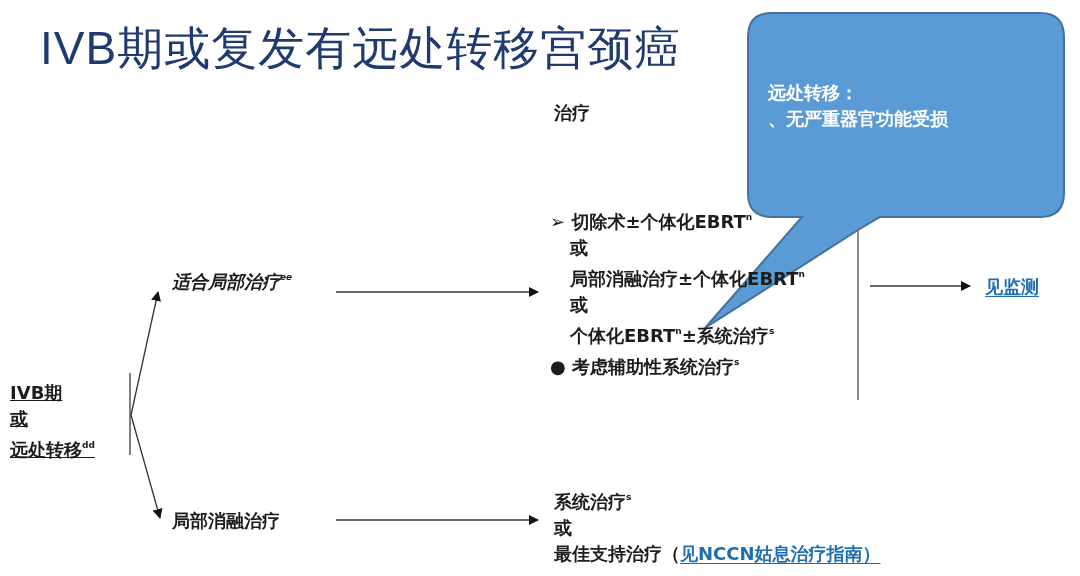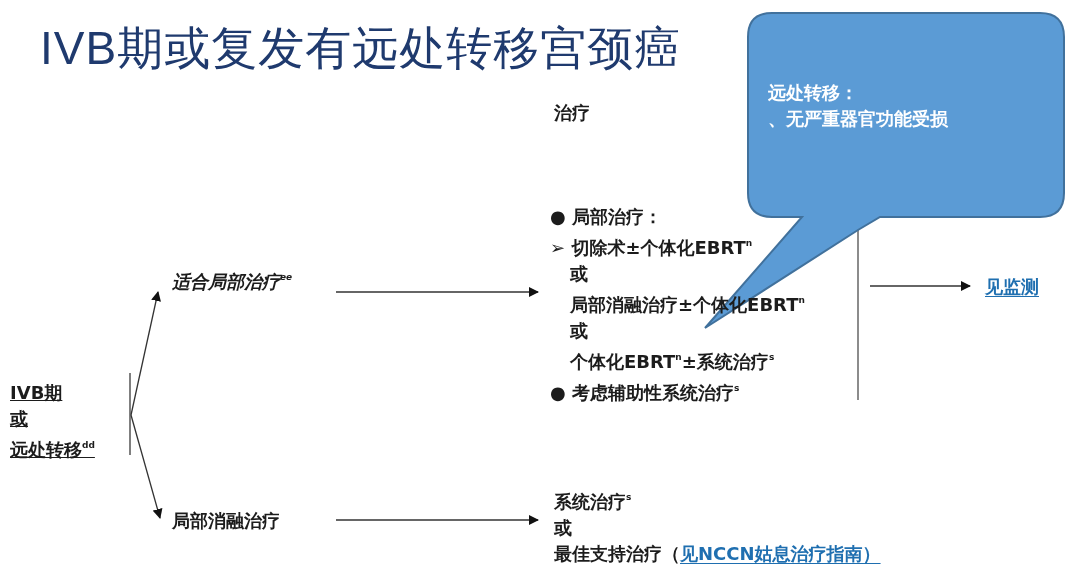--- a/index.html
+++ b/index.html
@@ -67,21 +67,20 @@
   <div><span>远处转移</span><sup>dd</sup></div>
 </div>
 
 <div class="txt" style="left:172px; top:264px;font-style:italic;">
   <span>适合局部治疗</span><sup>ee</sup>
 </div>
 
 <div class="txt" style="left:172px; top:508px;">局部消融治疗</div>
 
 <div class="txt" style="left:550px; top:204px;">
-  <div><span>●</span> <span>局部治疗：</span></div>
   <div><span>➢</span> <span>切除术±个体化EBRT</span><sup>n</sup></div>
   <div class="indent">或</div>
   <div class="indent"><span>局部消融治疗±个体化EBRT</span><sup>n</sup></div>
   <div class="indent">或</div>
   <div class="indent"><span>个体化EBRT</span><sup>n</sup><span>±系统治疗</span><sup>s</sup></div>
   <div><span>●</span> <span>考虑辅助性系统治疗</span><sup>s</sup></div>
 </div>
 
 <div class="txt link" style="left:985px; top:274px;">见监测</div>
 

